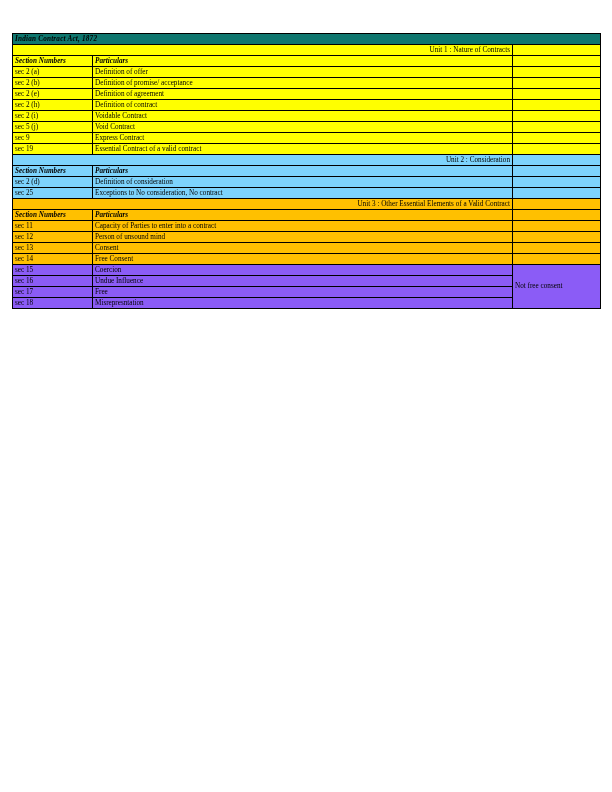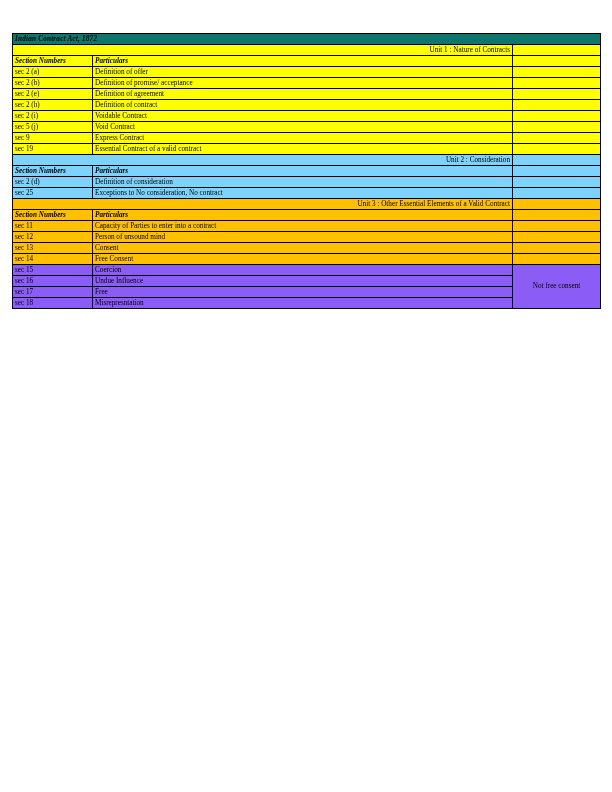--- a/index.html
+++ b/index.html
@@ -74,21 +74,20 @@
     height: 11px;
   }
 
   
   .bg-yellow  { background: #FFFF00; }
   .bg-green   { background: #7dd3fc; }
   .bg-orange  { background: #FFC000; }
   .bg-lyellow { background: #8b5cf6; }
 
   td.note-cell {
-    text-align: center;
     font-size: 7.2px;
     vertical-align: middle;
     margin-left: 8px;
   }
 </style>
 </head>
 <body>
 
 <div id="sheet">
   <table class="grid">

